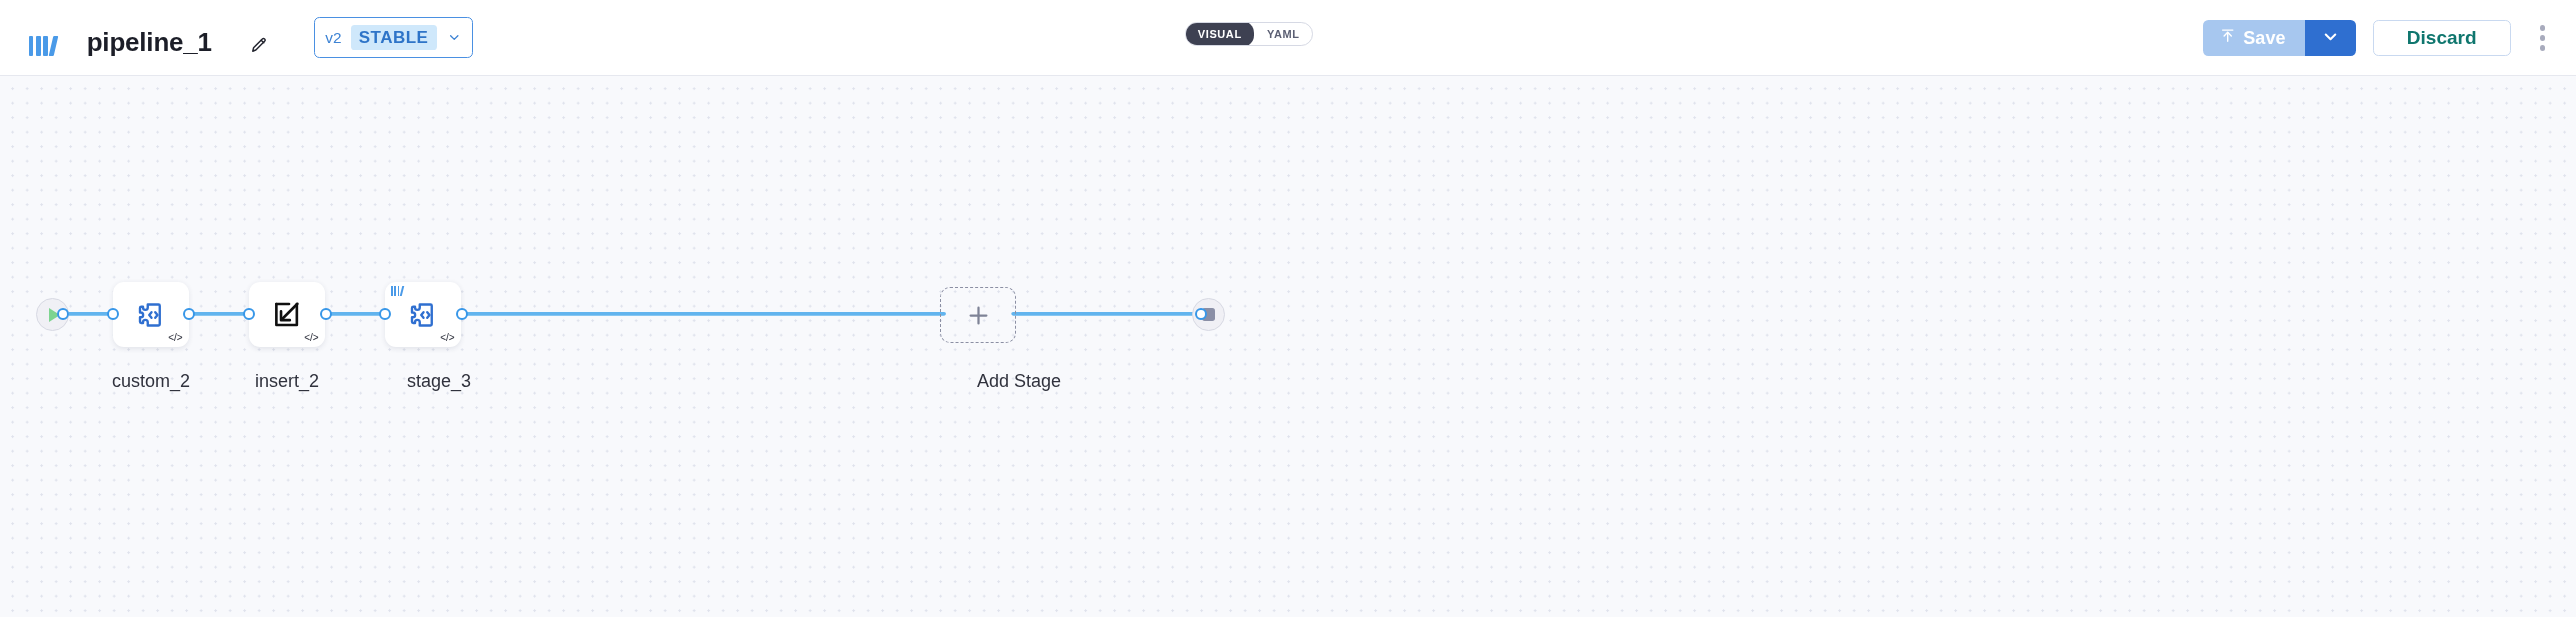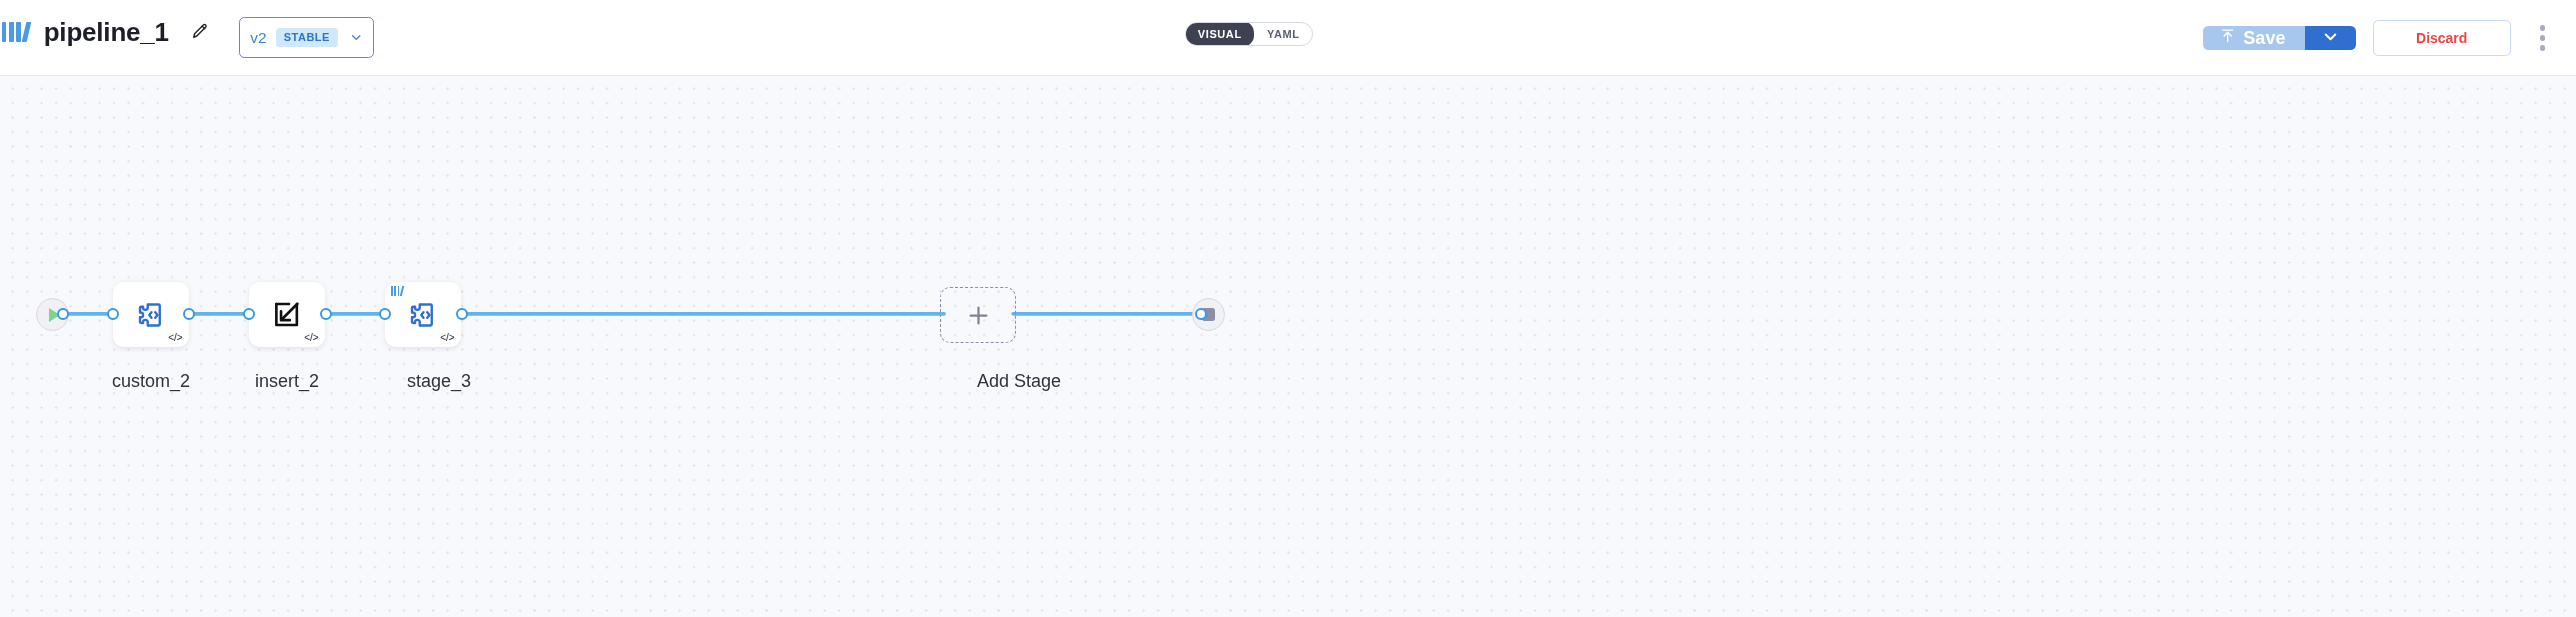--- a/index.html
+++ b/index.html
@@ -18,22 +18,23 @@
     height: 76px;
     width: 2576px;
     background: #ffffff;
     border-bottom: 0.9px solid #e6e8ef;
     display: flex;
     align-items: center;
   }
 
   .hdr-left {
     display: flex;
-    align-items: flex-start;
-    gap: 0;
+    align-items: flex-end;
+    padding-left: 27px;
+    gap: 16px;
   }
 
   
   .brand-logo {
     width: 31px;
     height: 27px;
     position: relative;
     display: inline-block;
     margin-right: 12.7px;
   }
@@ -85,21 +86,21 @@
     background: #fff;
   }
   .version-chip .vnum {
     font-size: 15.4px;
     color: #3d83d4;
     font-weight: 500;
   }
   .version-chip .vbadge {
     background: #cfe8fb;
     color: #2e74c8;
-    font-size: 11px;
+    font-size: 17px;
     font-weight: bold;
     letter-spacing: 0.5px;
     border-radius: 3.6px;
     padding: 3.6px 8.2px;
     line-height: 1;
   }
   .version-chip .vcaret {
     display: flex;
     align-items: center;
     margin-left: 1.8px;
@@ -146,21 +147,21 @@
     right: 18px;
     top: 0;
     height: 76px;
     display: flex;
     align-items: center;
     gap: 16.3px;
   }
 
   .save-group {
     display: flex;
-    height: 24px;
+    height: 36px;
     border-radius: 5.4px;
     overflow: hidden;
   }
   .save-btn {
     background: #a7c7ef;
     color: #ffffff;
     font-size: 18px;
     font-weight: bold;
     display: flex;
     align-items: center;
@@ -176,22 +177,22 @@
     justify-content: center;
     cursor: pointer;
   }
 
   .discard-btn {
     height: 36px;
     min-width: 138px;
     border: 0.9px solid #c9d9f0;
     border-radius: 5.4px;
     background: #ffffff;
-    color: #ef4444;
-    font-size: 14px;
+    color: #0f766e;
+    font-size: 19px;
     font-weight: bold;
     display: flex;
     align-items: center;
     justify-content: center;
     cursor: default;
   }
 
   .kebab {
     width: 31px;
     height: 36px;

